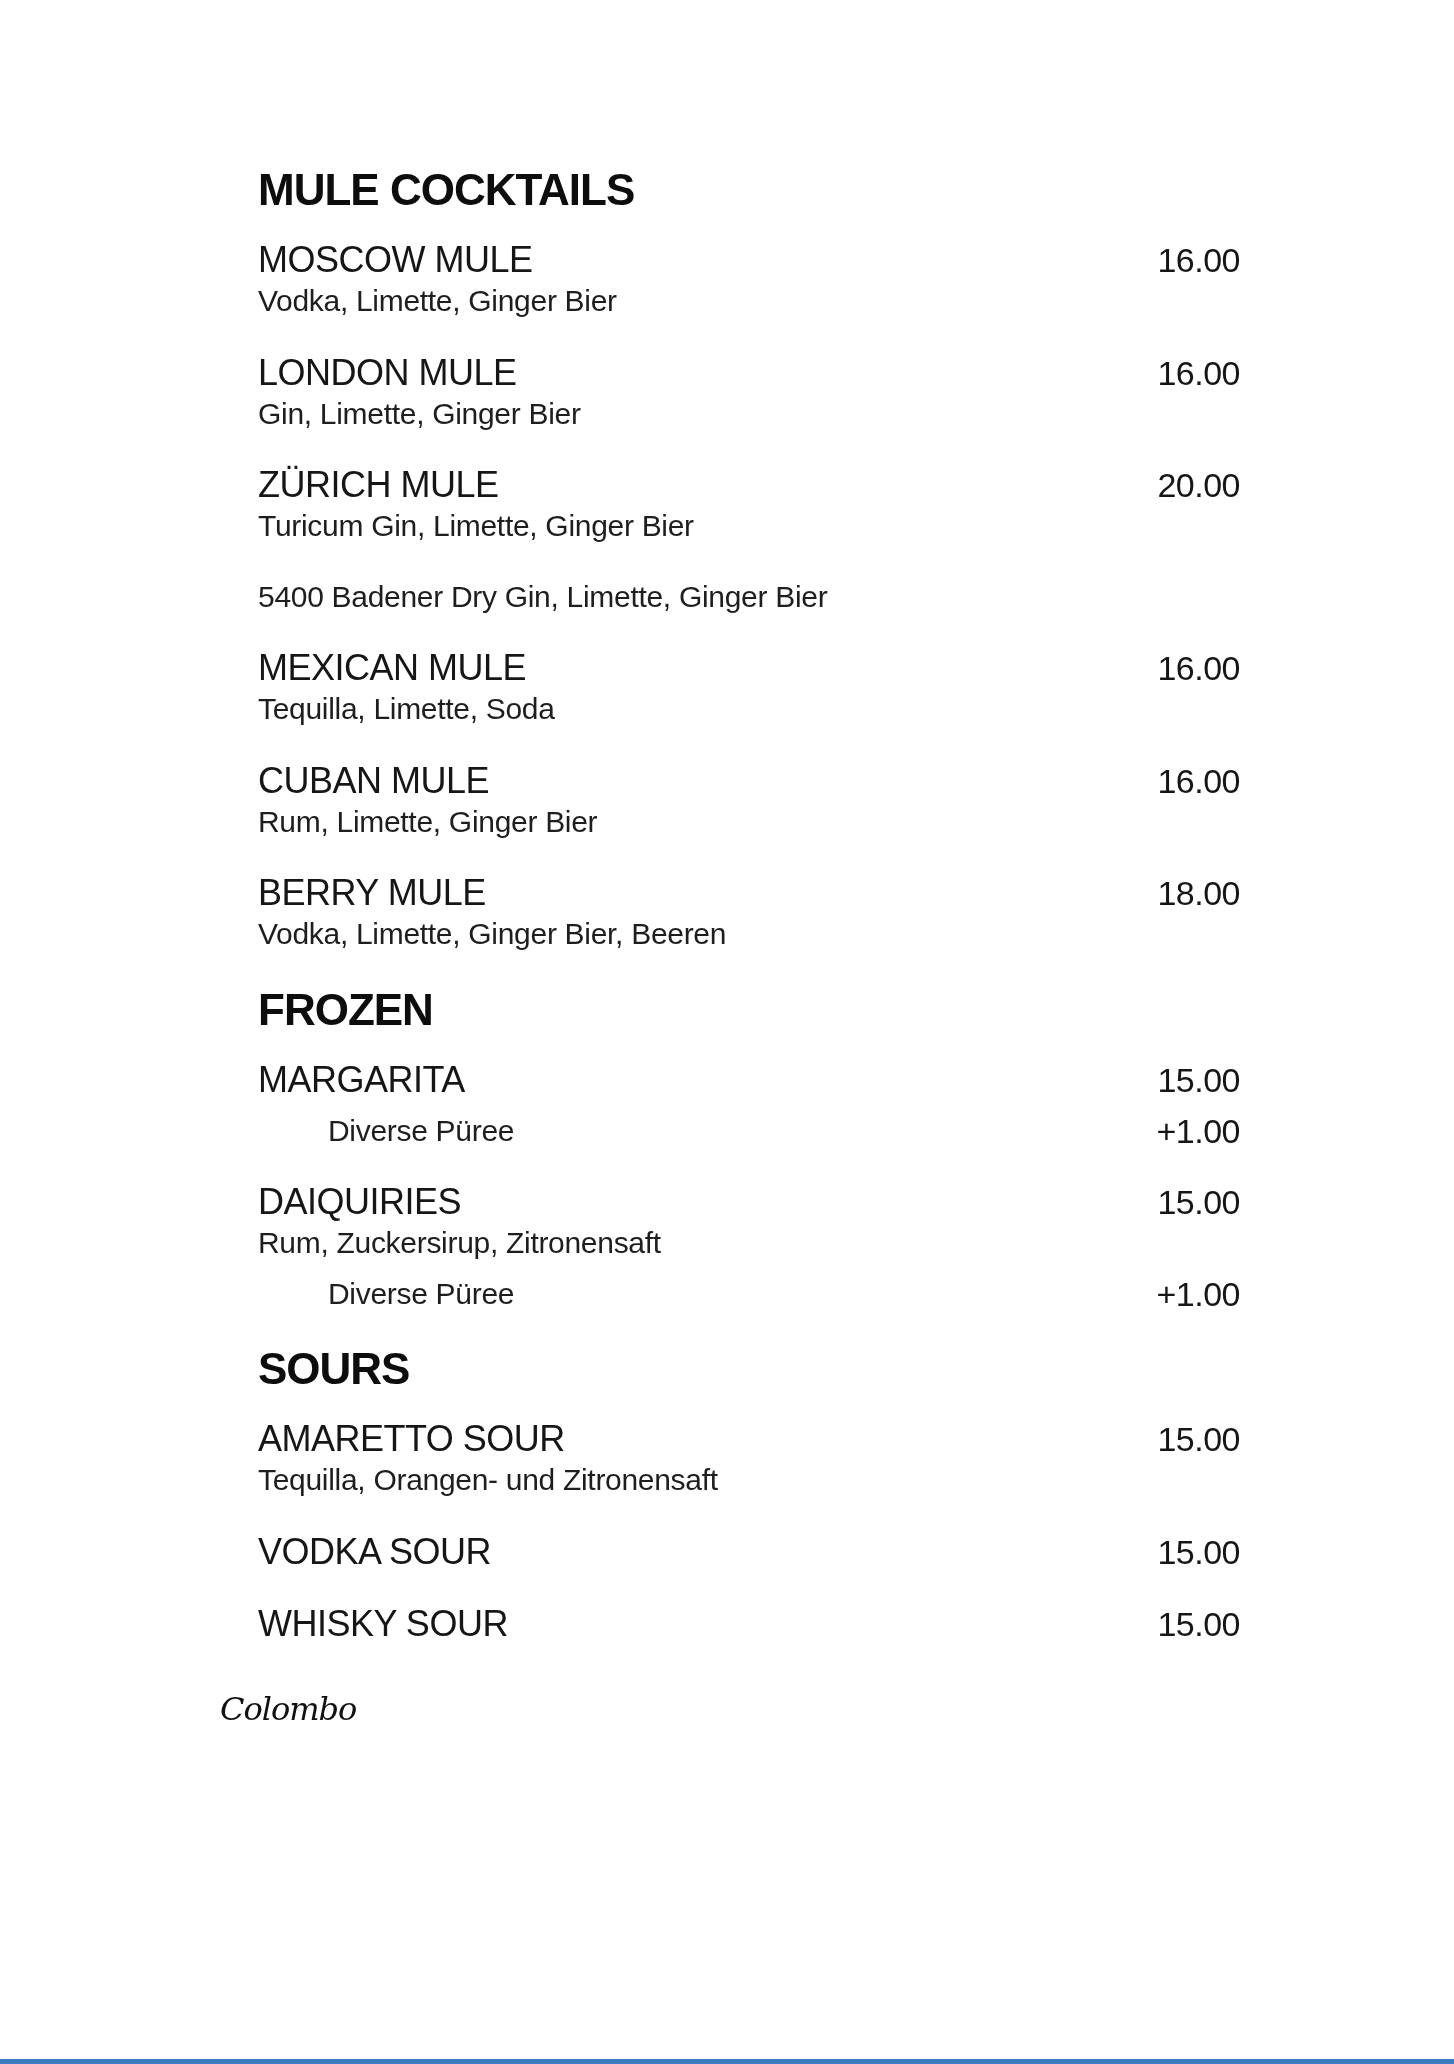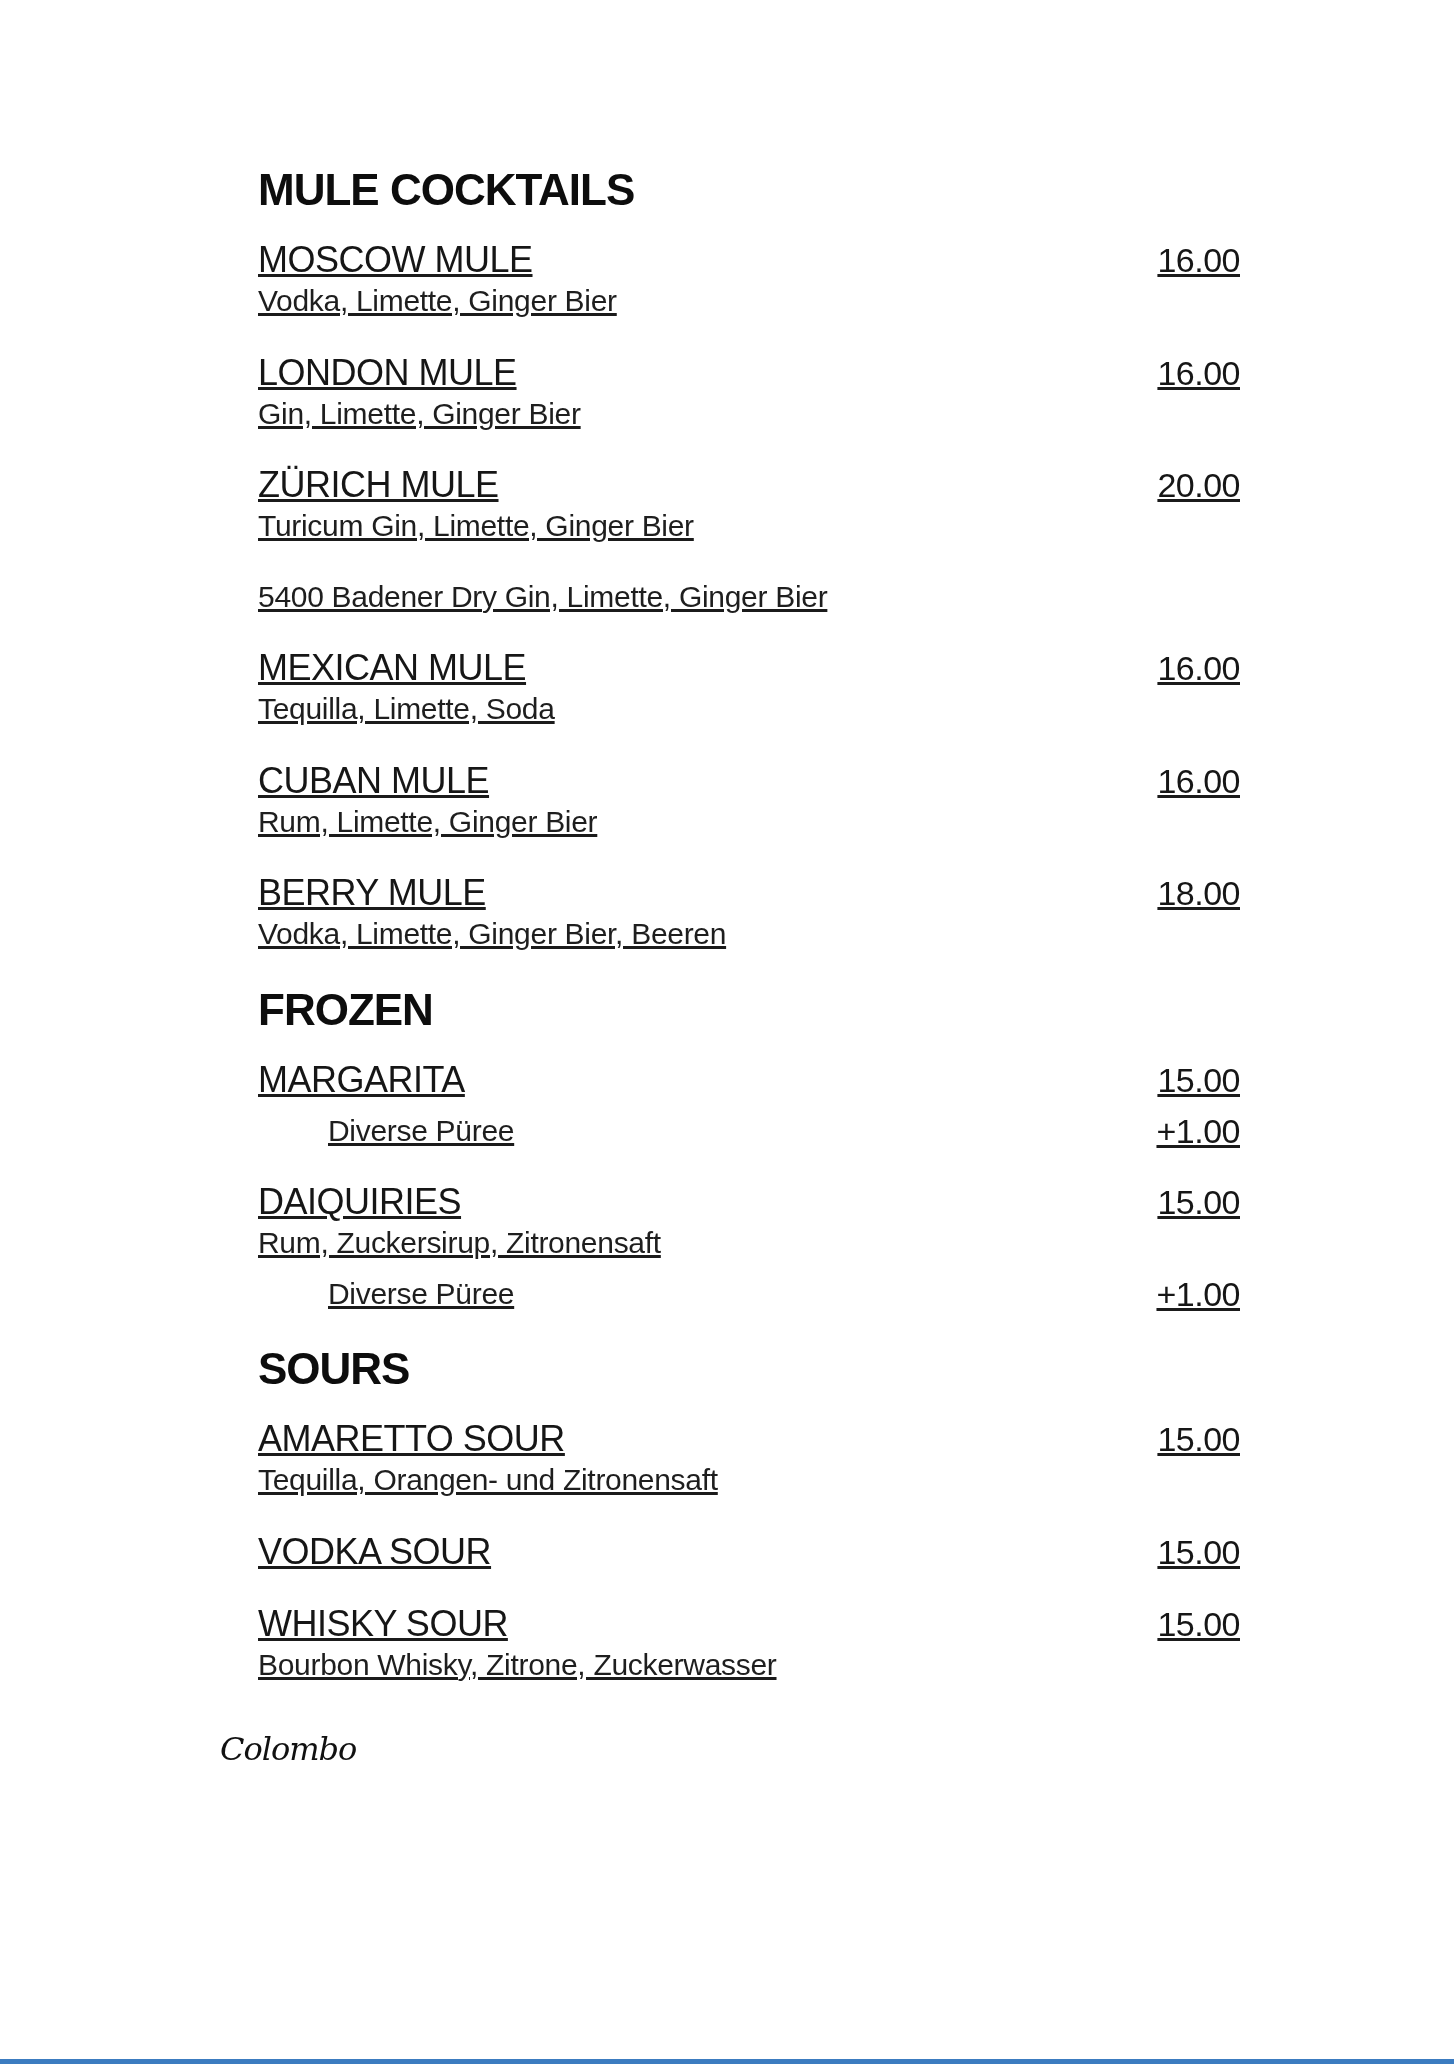--- a/index.html
+++ b/index.html
@@ -25,21 +25,21 @@
   .section { }
   .section + .section { margin-top: 32px; }
   .section-title {
     font-size: 44px;
     font-weight: 700;
     letter-spacing: -1px;
     line-height: 1;
     color: #0d0d0d;
     margin: 0 0 30px 0;
   }
-  .item { margin-bottom: 36px; text-decoration: underline; }
+  .item { margin-bottom: 36px; }
   .item-row {
     display: flex;
     justify-content: space-between;
     align-items: baseline;
   }
   .item-name {
     font-size: 36px;
     line-height: 1;
     letter-spacing: -0.5px;
     color: #161616;
@@ -204,20 +204,19 @@
       <span class="item-name">VODKA SOUR</span>
       <span class="item-price">15.00</span>
     </div>
   </div>
 
   <div class="item">
     <div class="item-row">
       <span class="item-name">WHISKY SOUR</span>
       <span class="item-price">15.00</span>
     </div>
-    <div class="item-desc">Bourbon Whisky, Zitrone, Zuckerwasser</div>
   </div>
 </div>
   </div>
 <div class="footer-signature">Colombo</div>
     </div>
   <div class="bottom-accent-line" style="background: rgb(60, 124, 192);"></div>
 </div>
 
 </body></html>

